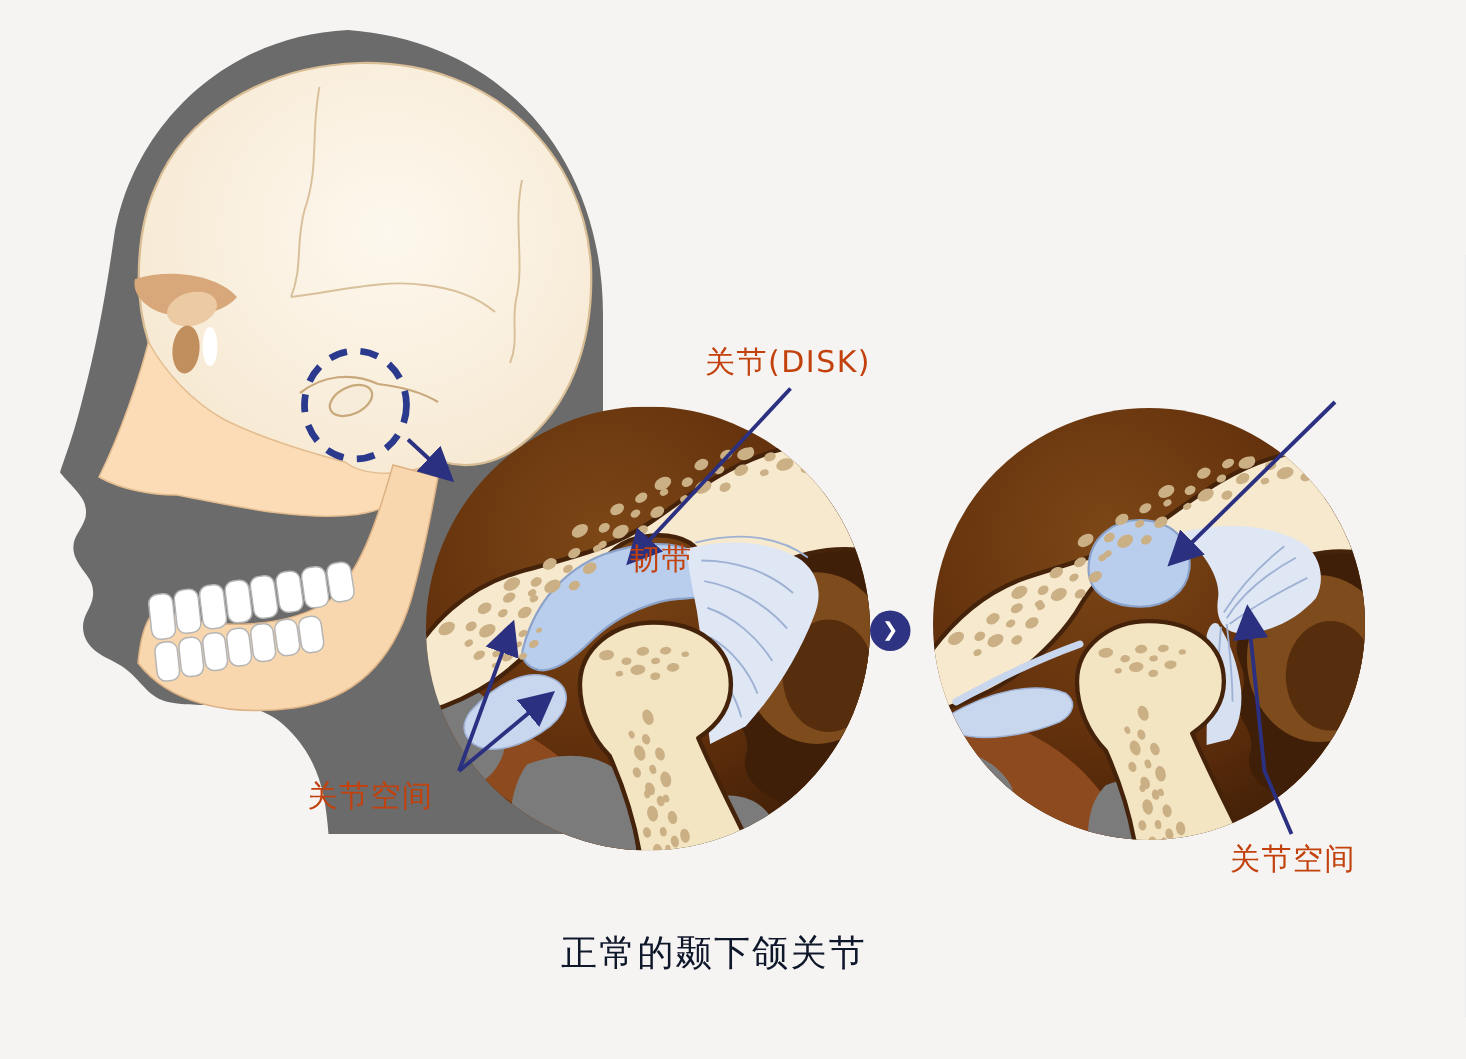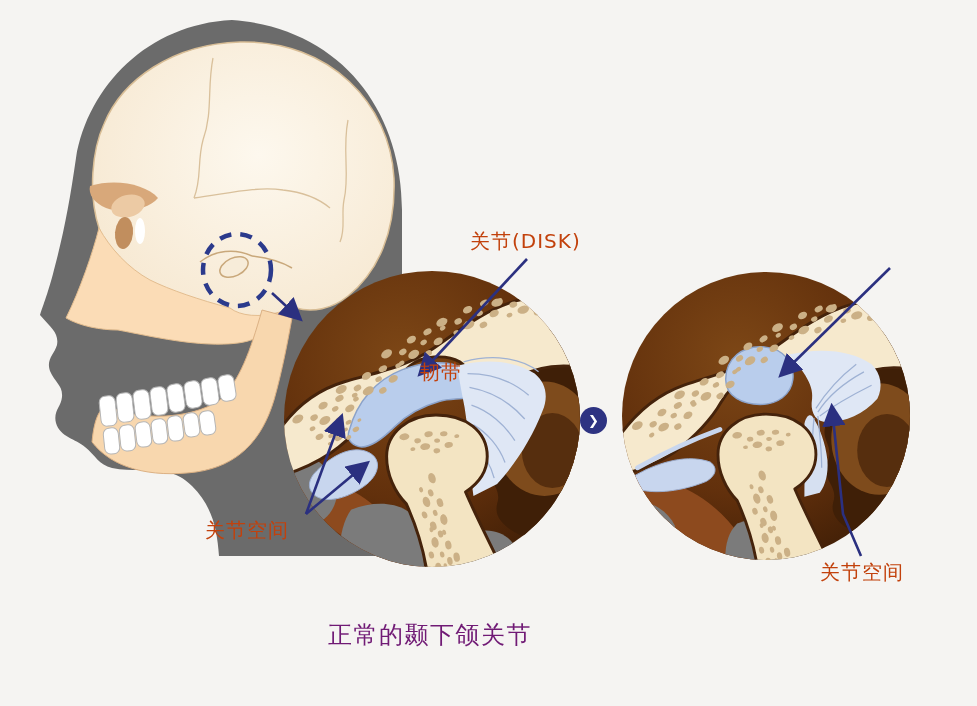--- a/index.html
+++ b/index.html
@@ -9,22 +9,22 @@
     font-family:"DejaVu Sans",sans-serif;
   }
   svg{display:block;}
   .abs{position:absolute;}
   .circle-art{position:absolute;}
   .callout{
     position:absolute;color:#c2410c;font-size:20px;letter-spacing:1px;
     text-align:left;white-space:nowrap;line-height:1.1;
   }
   .caption{
-    position:absolute;color:#701a75;font-size:24px;letter-spacing:1.5px;
-    font-weight:500;text-align:left;white-space:nowrap;
+    position:absolute;color:#0f172a;font-size:24px;letter-spacing:1.5px;
+    font-weight:500;text-align:right;white-space:nowrap;
   }
   .next-btn{
     position:absolute;left:580px;top:407px;width:27px;height:27px;
     border-radius:50%;background:#2e3382;color:#ffffff;
     font-size:13px;font-weight:bold;line-height:27px;text-align:center;
     cursor:pointer;user-select:none;
   }
 </style>
 </head>
 <body>

